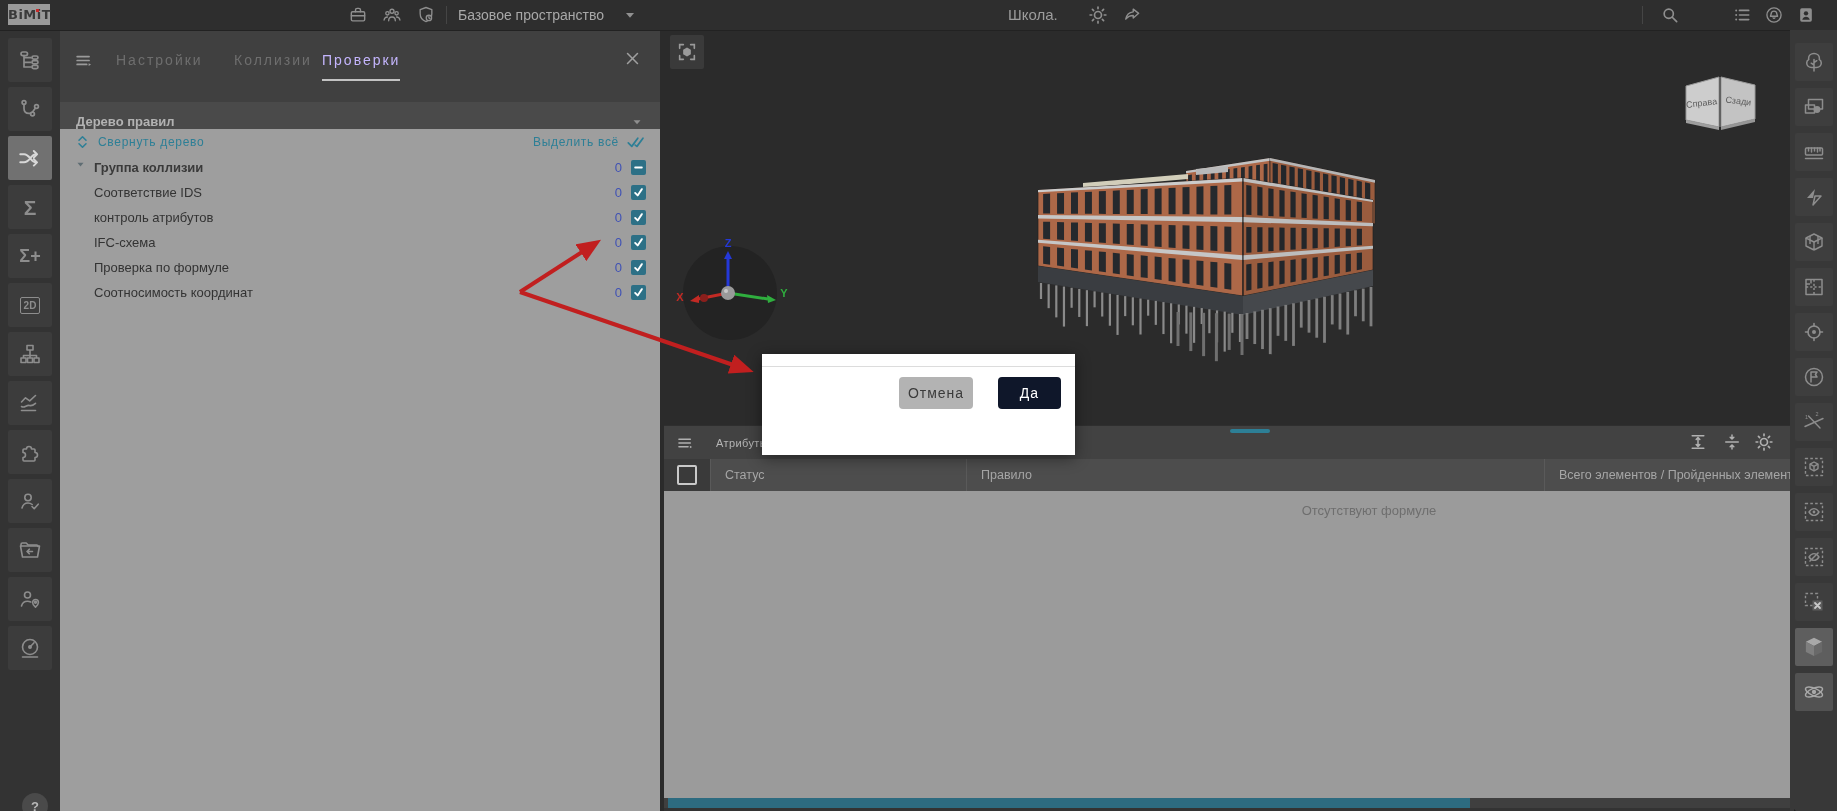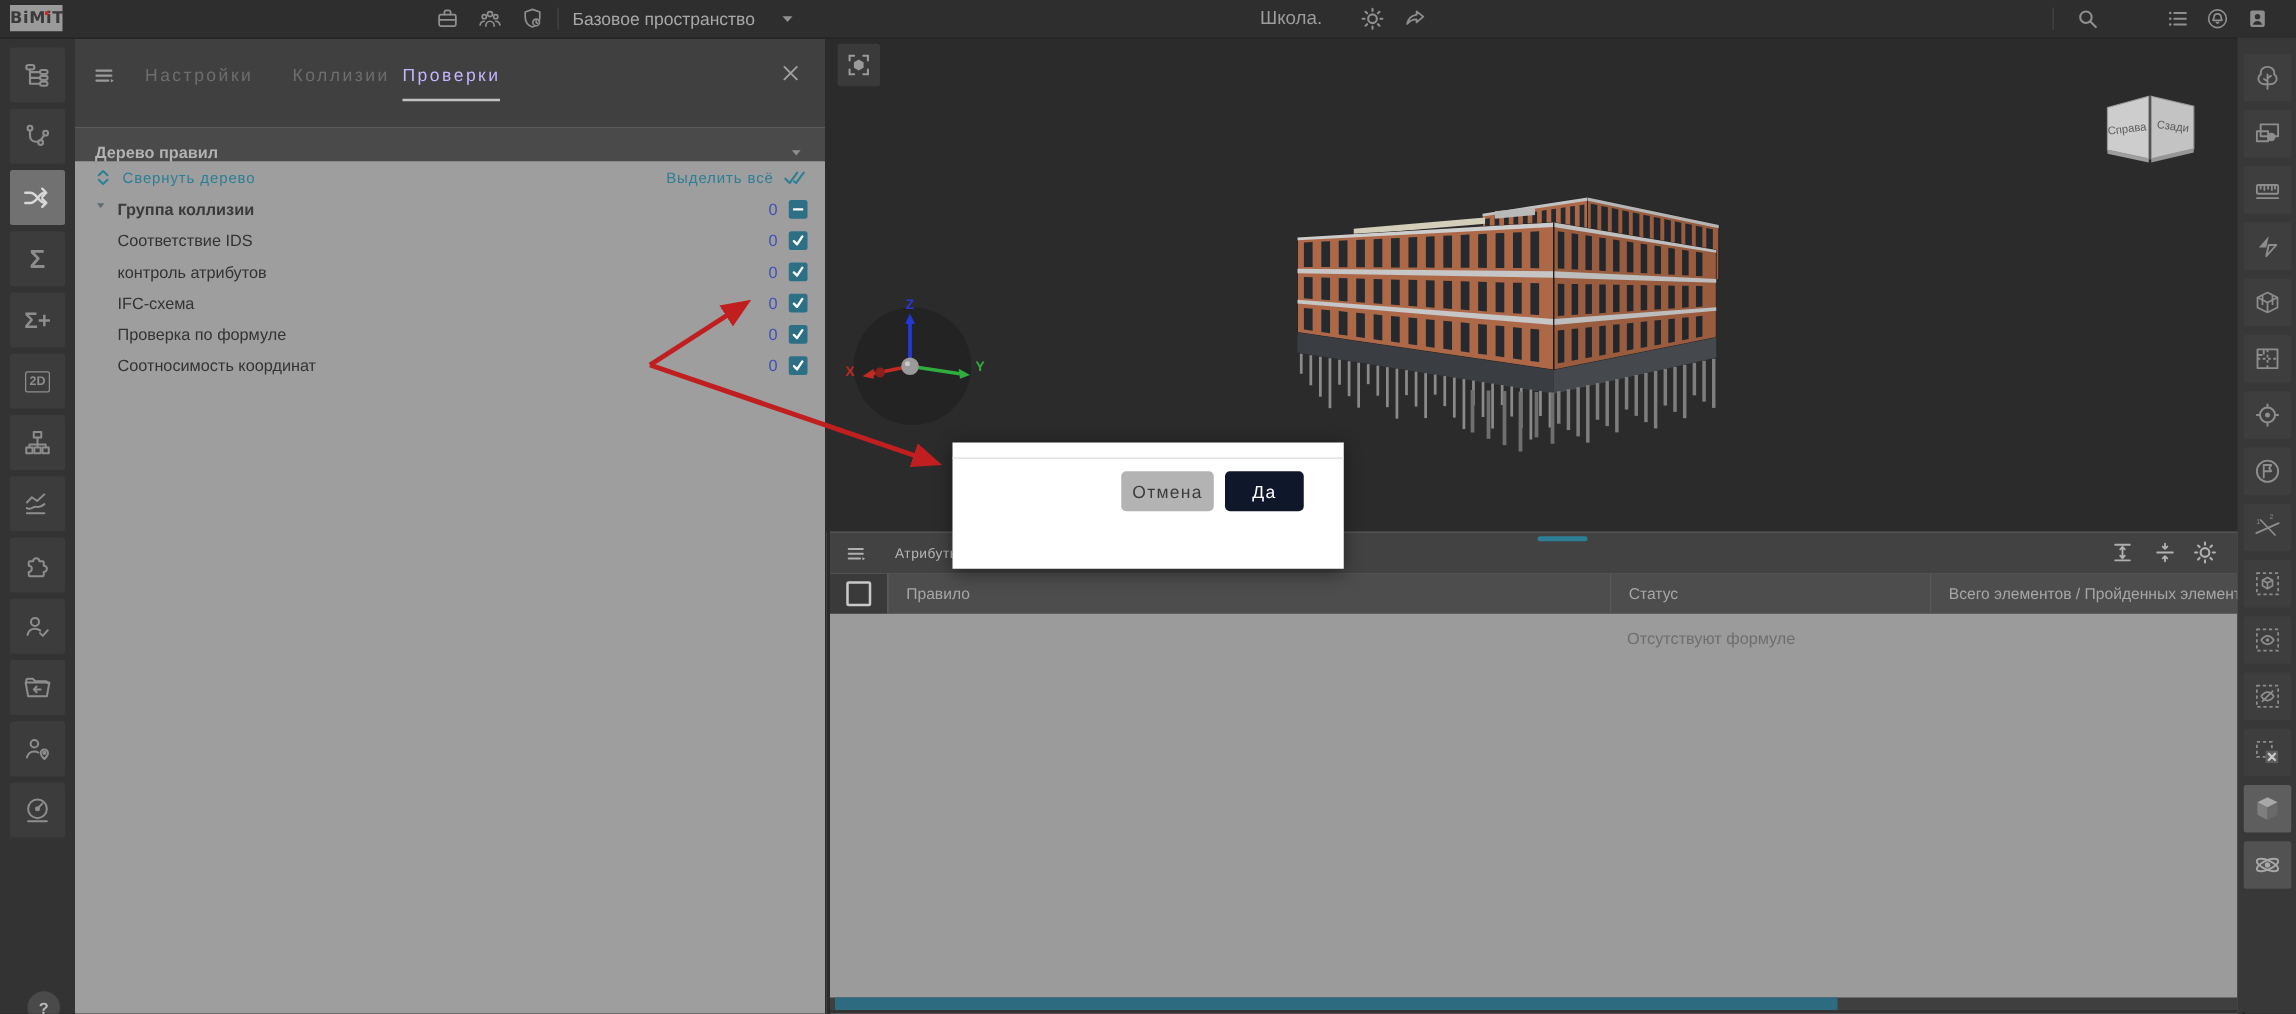--- a/index.html
+++ b/index.html
@@ -51,21 +51,21 @@
   .focus-btn{position:absolute;left:10px;top:5px;width:34px;height:34px;background:#3a3a3a;border-radius:2px;
              display:flex;align-items:center;justify-content:center;color:#9a9a9a}
   .gizmo{position:absolute;left:8px;top:203px}
   .navcube{position:absolute;left:1022px;top:40px}
 
   
   .dialog{position:absolute;left:762px;top:354px;width:313px;height:101px;background:#fff;z-index:40;
           box-shadow:0 3px 14px rgba(0,0,0,.45)}
   .dlg-msg{text-align:center;padding-top:13px;font-size:13.5px;color:#3d3d3d}
   .dlg-div{margin-top:12px;border-top:1px solid #dcdcdc}
-  .dlg-btns{display:flex;justify-content:flex-end;gap:9px;padding:10px 32px 0 0}
+  .dlg-btns{display:flex;justify-content:flex-end;gap:25px;padding:10px 14px 0 0}
   .btn{height:32px;border:none;border-radius:4px;font-size:14px;letter-spacing:1px;
        display:flex;align-items:center;justify-content:center;font-family:inherit}
   .btn-cancel{width:74px;background:#b3b3b3;color:#3b3b3b}
   .btn-yes{width:63px;background:#0f172a;color:#fff;font-weight:normal}
 
   
   .bottom-panel{position:absolute;left:664px;top:425px;width:1126px;height:386px;background:#9b9b9b;z-index:10;border-top:1px solid #2f2f2f}
   .bp-head{height:33px;background:#424242;position:relative;display:flex;align-items:center;color:#b5b5b5}
   .bp-title{margin-left:22px;font-size:11px;letter-spacing:.4px}
   .drag-dash{position:absolute;left:566px;top:3px;width:40px;height:4px;border-radius:2px;background:#2d7f96}
@@ -578,22 +578,22 @@
     <svg class="bp-ic" style="right:16px" viewBox="0 0 24 24" stroke="currentColor" fill="none" stroke-width="2" stroke-linecap="round">
       <circle cx="12" cy="12" r="4.2"></circle>
       <path d="M12 4.5V2.5M12 21.5v-2M19.5 12h2M2.5 12h2M17.2 6.8l1.5-1.5M5.3 18.7l1.5-1.5M17.2 17.2l1.5 1.5M5.3 5.3l1.5 1.5"></path>
     </svg>
   </div>
 
   <div class="bp-cols">
     <div class="col-check">
       <div class="hdr-cbx"></div>
     </div>
+    <div class="col col2">Статус</div>
     <div class="col col1">Правило</div>
-    <div class="col col2">Статус</div>
     <div class="col col3">Всего элементов / Пройденных элементов</div>
   </div>
 
   <div class="bp-body">
     <span class="empty-text">Отсутствуют формуле</span>
   </div>
 
   <div class="bp-scroll">
     <div class="bp-thumb"></div>
   </div>

